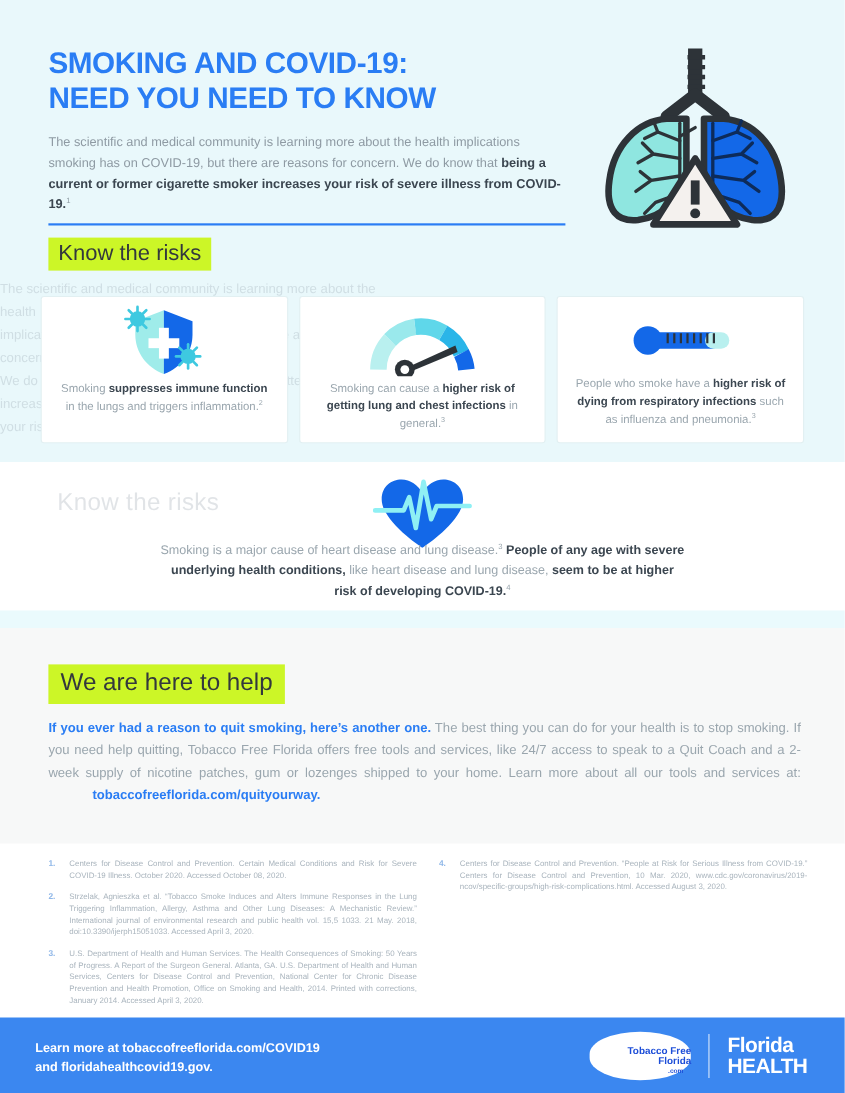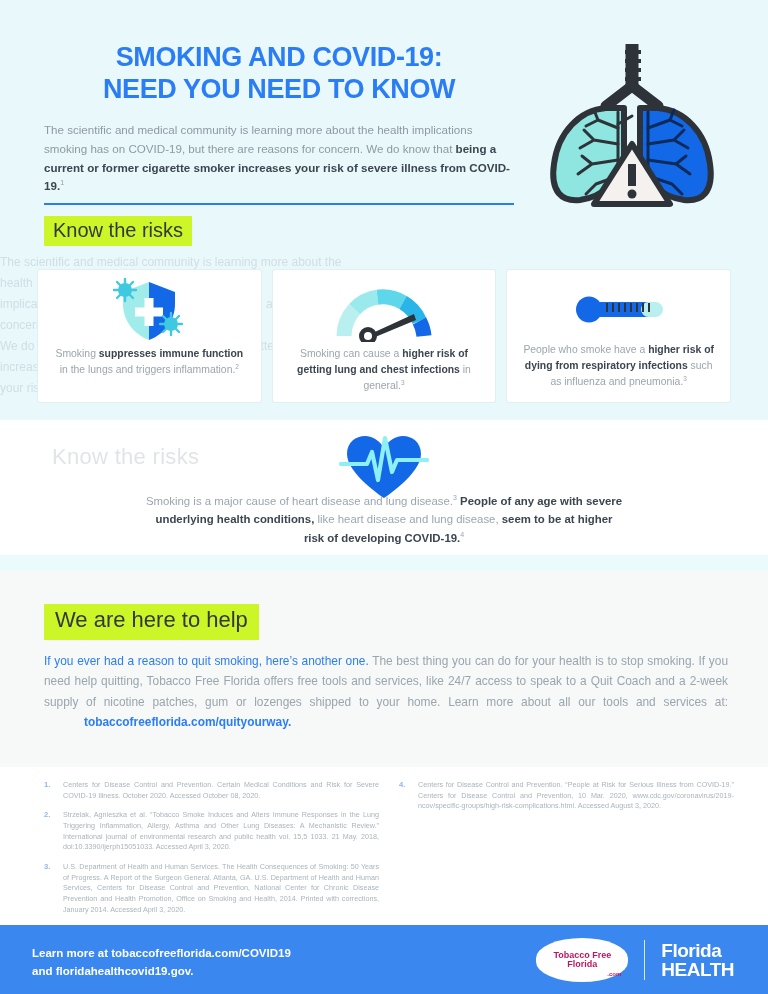--- a/index.html
+++ b/index.html
@@ -16,21 +16,21 @@
   .sec-mid { position:absolute; left:0; top:420px; width:768px; height:135px; background:#ffffff; }
   .sec-band{ position:absolute; left:0; top:555px; width:768px; height:16px; background:#eafafd; }
   .sec-help{ position:absolute; left:0; top:571px; width:768px; height:196px; background:#f7f8f8; }
   .sec-refs{ position:absolute; left:0; top:767px; width:768px; height:158px; background:#ffffff; }
   .sec-foot{ position:absolute; left:0; top:925px; width:768px; height:69px; background:#3b87f0; }
 
   
   .hdr-title {
     position:absolute; left:44px; top:42px; width:470px;
     font-size:27px; font-weight:bold; line-height:1.18;
-    color:#2a7df4; letter-spacing:-0.4px;text-align:center;
+    color:#2a7df4; letter-spacing:-0.4px;
   }
   .hdr-title .l2 { display:block; }
   .hdr-body {
     position:absolute; left:44px; top:121px; width:470px;
     font-size:11.6px; line-height:1.62; color:#8e9aa3;
   }
   .hdr-body b { color:#3b4650; font-weight:bold; }
   .hdr-body sup { font-size:7px; vertical-align:super; }
   .hdr-rule { position:absolute; left:44px; top:203px; width:470px; height:2px; background:#2a7df4; }
 
@@ -76,42 +76,42 @@
   }
   .heart-txt b { color:#3b4650; font-weight:bold; }
   .heart-txt sup { font-size:7px; vertical-align:super; }
 
   
   .help-body {
     position:absolute; left:44px; top:651px; width:684px;
     font-size:11.9px; line-height:1.72; color:#9aa6ae;
     text-align:justify;
   }
-  .help-body b.blue { color:#2a7df4; font-weight:normal; }
+  .help-body b.blue { color:#2a7df4; font-weight:bold; }
   .help-body b.link { color:#2a7df4; font-weight:bold;margin-left:40px; }
 
   
   .refs { position:absolute; left:44px; top:780px; width:690px;
           display:flex; gap:20px; }
   .refcol { flex:1; }
   .refitem { display:flex; gap:9px; margin-bottom:9px; }
   .refnum { color:#8fb7e8; font-size:7.6px; font-weight:bold; width:10px; flex:none; }
   .reftxt { color:#a9b4bd; font-size:7.2px; line-height:1.48; text-align:justify; }
 
   
   .foot-txt {
     position:absolute; left:32px; top:945px;
     color:#ffffff; font-size:11.5px; font-weight:bold; line-height:1.55;
   }
   .foot-logos { position:absolute; right:34px; top:938px;
                 display:flex; align-items:center; gap:16px; }
   .tff-logo {
     position:relative; width:92px; height:44px;
-    display:flex; flex-direction:column; align-items:center; justify-content:center;
-    color:#be185d; background:#fff; border-radius:50%/46%;
+    display:flex; flex-direction:column; align-items:flex-end; justify-content:center;
+    color:#1d4ed8; background:#fff; border-radius:50%/46%;
     font-weight:bold; line-height:1.05;
   }
   .tff-logo .t1 { font-size:9px; }
   .tff-logo .t2 { font-size:9px; }
   .tff-logo .t3 { position:absolute; right:7px; bottom:5px; font-size:6px; }
   .foot-div { width:1px; height:40px; background:rgba(255,255,255,0.8); }
   .fl-logo { color:#fff; font-weight:bold; line-height:1.0; letter-spacing:-0.5px; }
   .fl-logo .f1 { font-size:19px; display:block; }
   .fl-logo .f2 { font-size:19px; display:block; }
 </style>

